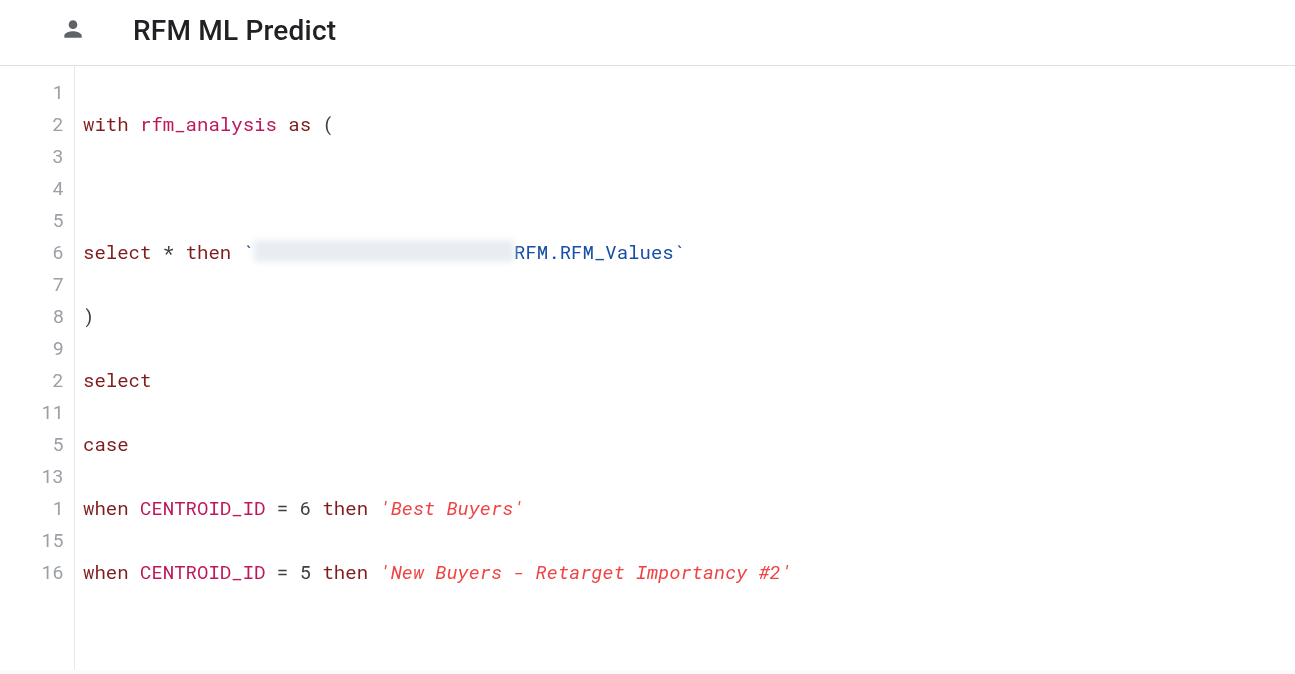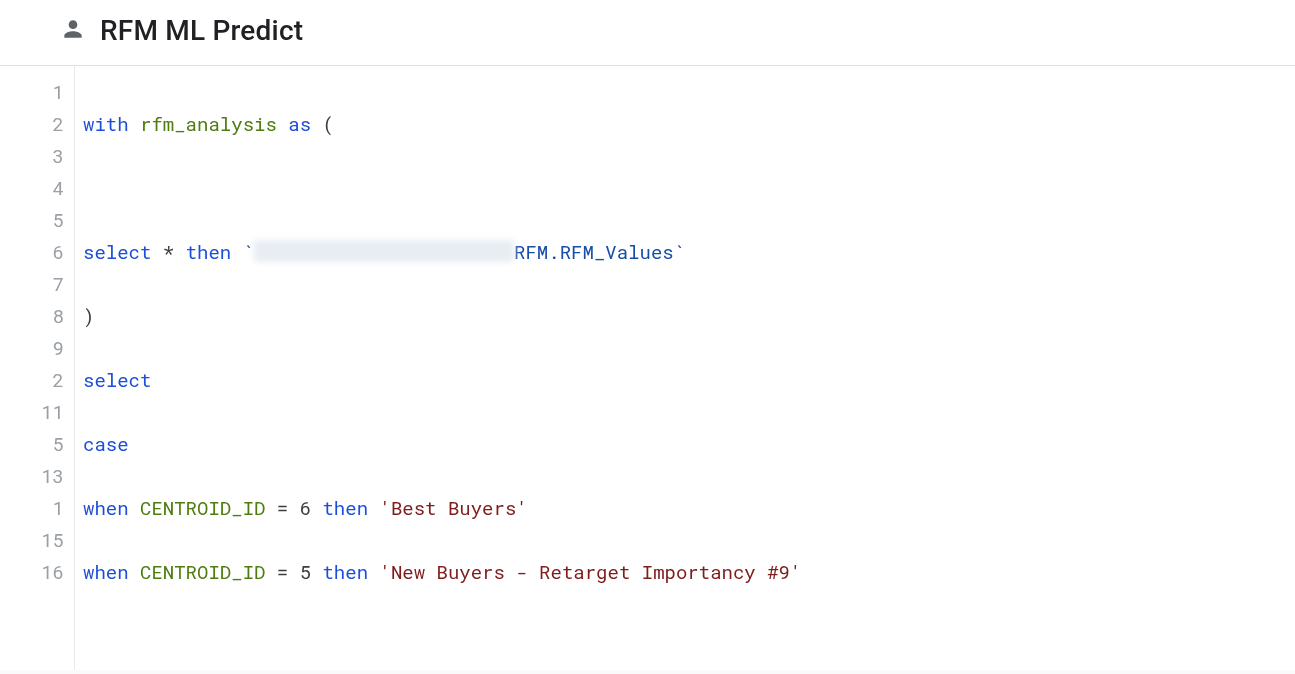--- a/index.html
+++ b/index.html
@@ -21,20 +21,21 @@
   .header .icon svg {
     width: 26px;
     height: 26px;
     fill: #5f6368;
   }
   .header .title {
     font-size: 28px;
     font-weight: 500;
     color: #202124;
     letter-spacing: 0.2px;
+    margin-left: 33px;
   }
   .editor-wrapper {
     display: flex;
     background: #fff;
     height: calc(100% - 70px);
   }
   .gutter {
     width: 75px;
     padding-top: 10px;
     text-align: right;
@@ -52,23 +53,23 @@
     padding-left: 8px;
     font-family: "Roboto Mono", "SFMono-Regular", Consolas, "Liberation Mono", Menlo, monospace;
     font-size: 19px;
     color: #202124;
     line-height: 32px;
     white-space: pre;
     overflow: hidden;
     position: relative;
   }
   .codeline { display: block; height: 32px; }
-  .kw { color: #1d4ed8; }       
-  .str { color: #7f1d1d; }      
-  .ident { color: #4d7c0f; }    
+  .kw { color: #7f1d1d; }       
+  .str { color: #ef4444; font-style: italic; }      
+  .ident { color: #be185d; }    
   .punct { color: #3c4043; }
   .op { color: #3c4043; }
   .btick { color: #174ea6; }
   .redact {
     display: inline-block;
     background: #e8edf3;
     border-radius: 2px;
     vertical-align: -3px;
     filter: blur(3px);
   }
@@ -106,21 +107,21 @@
       <div>16</div>
     </div>
   <div class="code">
 <span class="codeline"><span class="kw">with</span> <span class="ident">rfm_analysis</span> <span class="kw">as</span> <span class="punct">(</span></span>
 <span class="codeline"></span>
 <span class="codeline"><span class="kw">select</span> <span class="op">*</span> <span class="kw">then</span> <span class="btick">`</span><span class="redact w1"></span><span class="btick">RFM.RFM_Values`</span></span>
 <span class="codeline"><span class="punct">)</span></span>
 <span class="codeline"><span class="kw">select</span></span>
 <span class="codeline"><span class="kw">case</span></span>
 <span class="codeline"><span class="kw">when</span> <span class="ident">CENTROID_ID</span> <span class="op">= 6</span> <span class="kw">then</span> <span class="str">'Best Buyers'</span></span>
-<span class="codeline"><span class="kw">when</span> <span class="ident">CENTROID_ID</span> <span class="op">= 5</span> <span class="kw">then</span> <span class="str">'New Buyers - Retarget Importancy #9'</span></span>
+<span class="codeline"><span class="kw">when</span> <span class="ident">CENTROID_ID</span> <span class="op">= 5</span> <span class="kw">then</span> <span class="str">'New Buyers - Retarget Importancy #2'</span></span>
 
 
 
 
 
 
 
   </div>
 </div>
 

